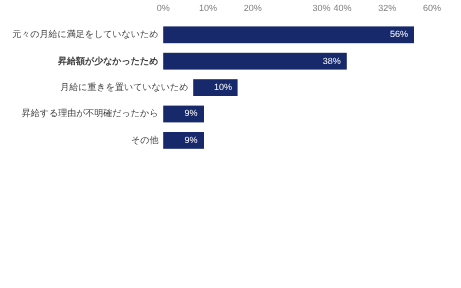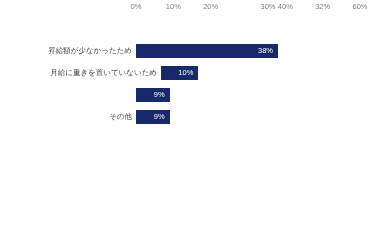--- a/index.html
+++ b/index.html
@@ -105,38 +105,45 @@
       <span class="axis-tick" style="left: 248px; color: rgb(128, 128, 128); margin-left: 20px;">30%</span>
       <span class="axis-tick" style="left: 285.333px; color: rgb(128, 128, 128);">40%</span>
       <span class="axis-tick" style="left: 322.667px; color: rgb(128, 128, 128);">32%</span>
       <span class="axis-tick" style="left: 360px; color: rgb(128, 128, 128);">60%</span>
     </div>
 
   <div id="plot-area"></div>
 
   <div id="rows-layer">
       <div class="bar-row" style="top: 22px;">
+        <div class="cat-label" style="color: rgb(61, 61, 61);">元々の月給に満足をしていないため</div>
+        <div class="bar-track">
+          <div class="bar-fill" style="width: 209.067px; background: rgb(23, 41, 107);">
+            <span class="bar-value" style="color: rgb(255, 255, 255);">56%</span>
+          </div>
+        </div>
       </div>
       <div class="bar-row" style="top: 44px;">
-        <div class="cat-label" style="color: rgb(61, 61, 61);">昇給額が少なかったため</div>
+        <div class="cat-label" style="color: rgb(61, 61, 61); font-weight: bold;">昇給額が少なかったため</div>
         <div class="bar-track">
-          <div class="bar-fill" style="width: 142px; background: rgb(23, 41, 107);">
+          <div class="bar-fill" style="width: 153px; background: rgb(23, 41, 107);">
             <span class="bar-value" style="color: rgb(255, 255, 255);">38%</span>
           </div>
         </div>
       </div>
       <div class="bar-row" style="top: 66px; margin-left: 25px;">
         <div class="cat-label" style="color: rgb(61, 61, 61);">月給に重きを置いていないため</div>
         <div class="bar-track">
           <div class="bar-fill" style="width: 37.3333px; background: rgb(23, 41, 107);">
             <span class="bar-value" style="color: rgb(255, 255, 255);">10%</span>
           </div>
         </div>
       </div>
       <div class="bar-row" style="top: 88px;">
+        <div class="cat-label" style="color: rgb(61, 61, 61);">昇給する理由が不明確だったから</div>
         <div class="bar-track">
           <div class="bar-fill" style="width: 33.6px; background: rgb(23, 41, 107);">
             <span class="bar-value" style="color: rgb(255, 255, 255);">9%</span>
           </div>
         </div>
       </div>
       <div class="bar-row" style="top: 110px;">
         <div class="cat-label" style="color: rgb(61, 61, 61);">その他</div>
         <div class="bar-track">
           <div class="bar-fill" style="width: 33.6px; background: rgb(23, 41, 107);">

